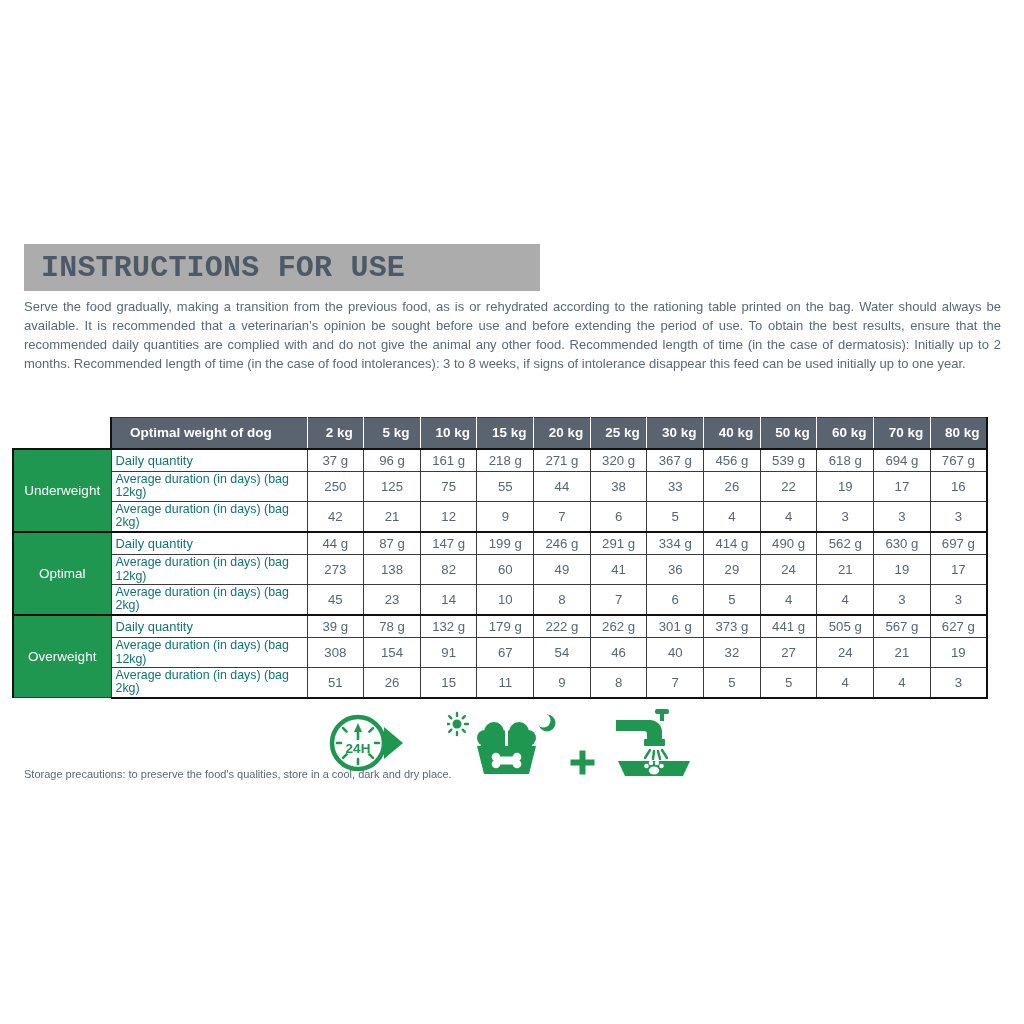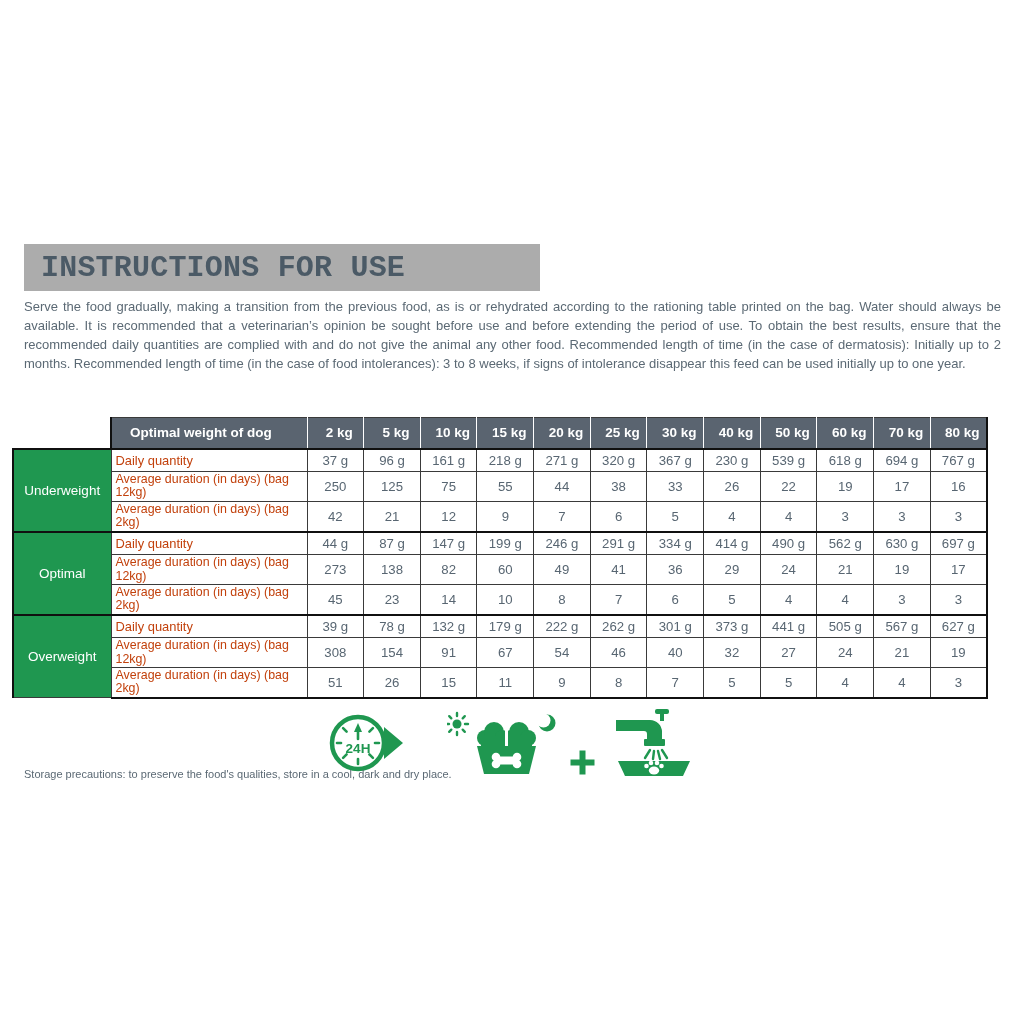--- a/index.html
+++ b/index.html
@@ -37,21 +37,21 @@
   tbody tr.r-daily { height: 23px; }
   tbody tr.r-dur { height: 29px; }
   tbody tr.section-start td { border-top: 2px solid #101010; }
   tbody tr:last-child td { border-bottom: 2px solid #101010; }
 
   td.category {
     background: #1f9750; color: #ffffff; font-weight: normal; font-size: 13.5px;
     text-align: center; border-left: 2px solid #101010;
   }
   td.rowlabel { font-size: 12.4px; line-height: 13.4px; text-align: left;
-                padding: 1px 2px 1px 4px; color: #c2410c; }
+                padding: 1px 2px 1px 4px; color: #0f766e; }
   td.rowlabel.daily { font-size: 12.9px; }
   td.val { font-size: 13.2px; text-align: center; color: #586672; }
   td.val:last-child { border-right: 2px solid #101010; }
 
   .icons-row {
     position: absolute; left: 327px; top: 704px; height: 72px;
     display: flex; align-items: flex-end;
   }
   .icons-row svg { display: block; }
   .icon-clock { margin-right: 42px; }
@@ -111,21 +111,21 @@
         <tr class="section-start r-daily">
           <td class="category" rowspan="3">Underweight</td>
           <td class="rowlabel daily">Daily quantity</td>
           <td class="val">37 g</td>
           <td class="val">96 g</td>
           <td class="val">161 g</td>
           <td class="val">218 g</td>
           <td class="val">271 g</td>
           <td class="val">320 g</td>
           <td class="val">367 g</td>
-          <td class="val">230 g</td>
+          <td class="val">456 g</td>
           <td class="val">539 g</td>
           <td class="val">618 g</td>
           <td class="val">694 g</td>
           <td class="val">767 g</td>
         </tr>
         <tr class="r-dur">
           <td class="rowlabel">Average duration (in days) (bag 12kg)</td>
           <td class="val">250</td>
           <td class="val">125</td>
           <td class="val">75</td>

